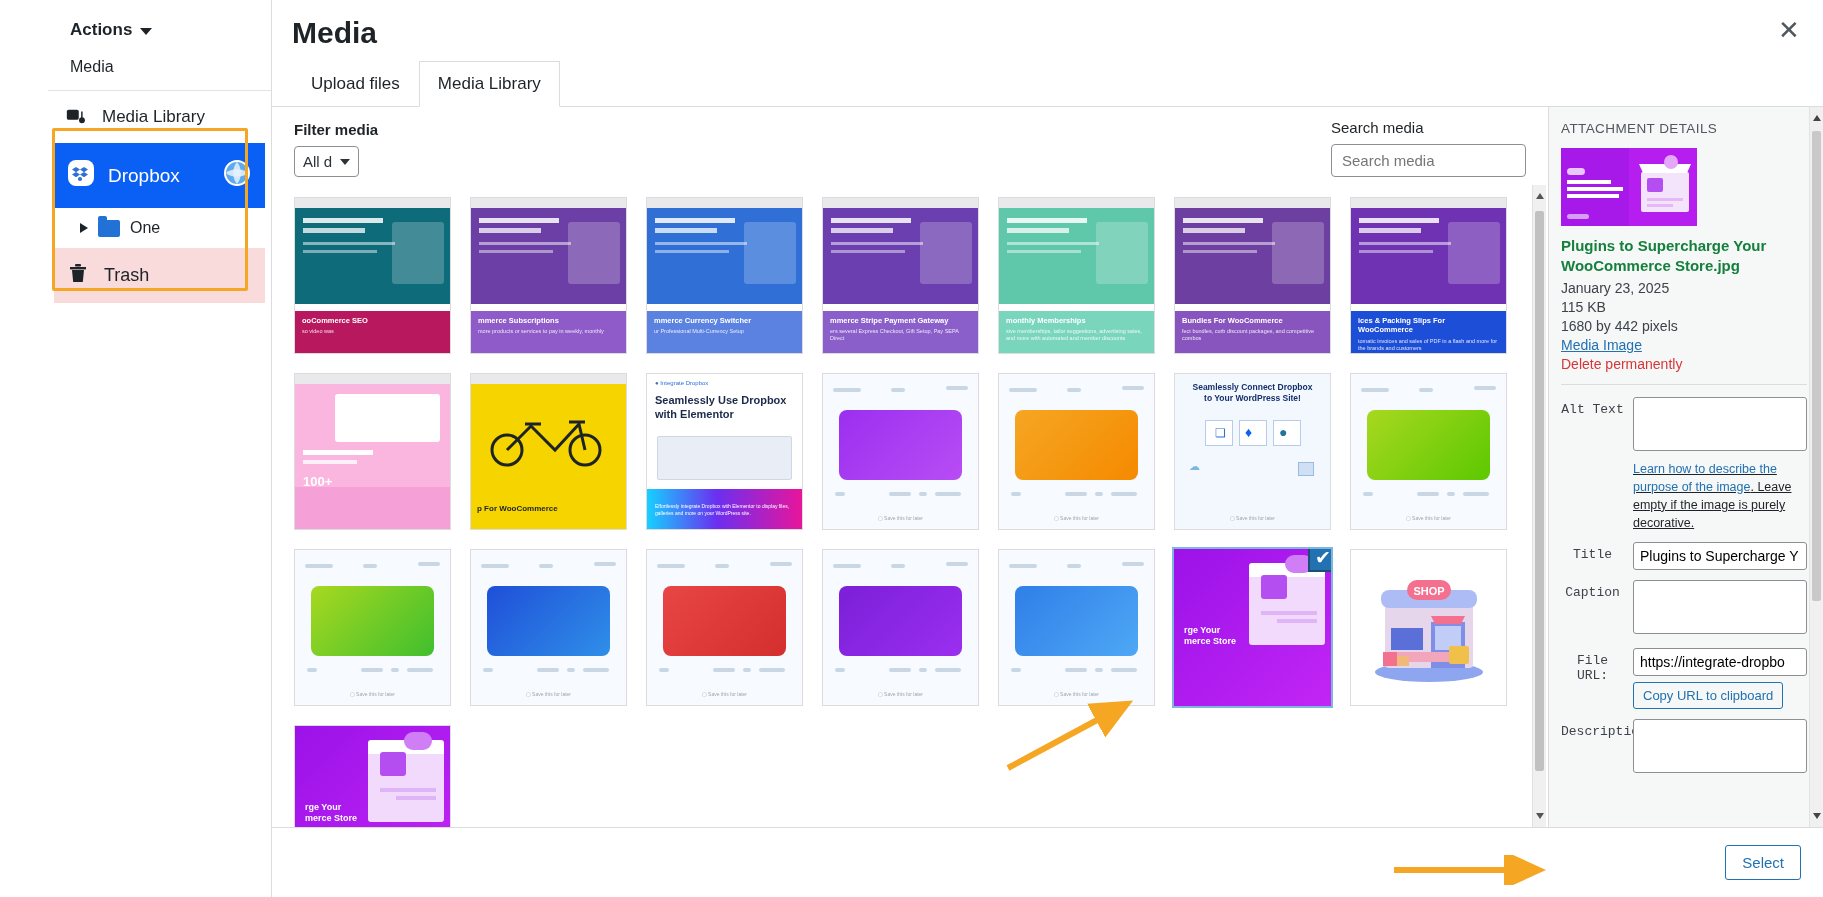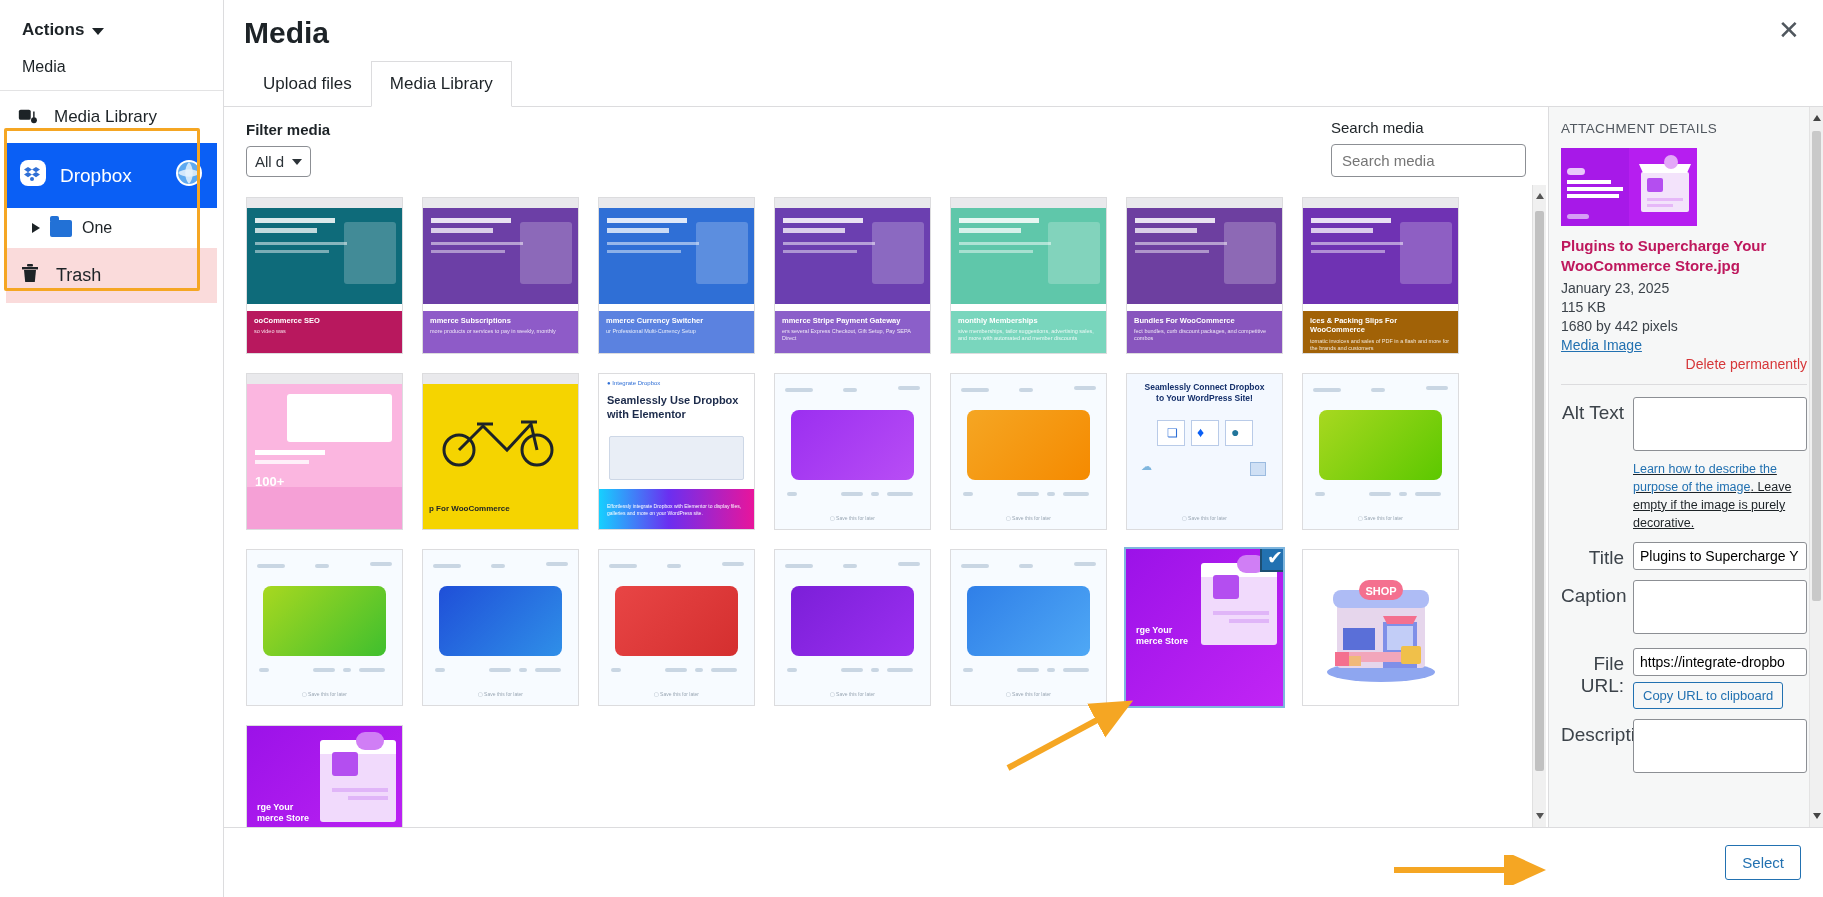--- a/index.html
+++ b/index.html
@@ -13,20 +13,21 @@
   }
   #app { position: relative; width: 1823px; height: 897px; display: flex; }
 
   
   .sidebar {
     width: 224px; height: 897px;
     background: #ffffff;
     border-right: 1px solid #dcdcde;
     flex: 0 0 224px;
     position: relative;
+    margin-left: 48px;
   }
   .sb-actions {
     padding: 20px 22px 0 22px;
     font-size: 17px; font-weight: 700; color: #1d2327;
     display: flex; align-items: center; gap: 8px;
   }
   .caret-down {
     width: 0; height: 0;
     border-left: 6px solid transparent;
     border-right: 6px solid transparent;
@@ -178,27 +179,27 @@
   .grid-scroll .ar.dn{bottom:8px;border-top:6px solid #555;}
 
   
   .details {
     width: 275px; flex: 0 0 275px; background: #f6f7f7;
     border-left: 1px solid #dcdcde; padding: 14px 16px 8px 12px;
     position: relative; overflow: hidden;
   }
   .det-title { font-size: 13.5px; letter-spacing: .4px; color: #50575e; margin-bottom: 12px; }
   .det-thumb { width: 136px; height: 78px; background: linear-gradient(110deg,#a719e8,#c020f0 55%,#d13df7); position: relative; overflow:hidden; }
-  .det-name { font-size: 15px; font-weight: 700; color: #be185d; margin-top: 10px; line-height: 1.35; }
+  .det-name { font-size: 15px; font-weight: 700; color: #15803d; margin-top: 10px; line-height: 1.35; }
   .det-meta { font-size: 14px; color: #3c434a; margin-top: 3px; }
   .det-link { font-size: 14px; color: #2271b1; text-decoration: underline; display:block; margin-top:3px; cursor:pointer;}
-  .det-del { font-size: 14px; color: #d63638; display:block; margin-top:3px; cursor:pointer;text-align:right;}
+  .det-del { font-size: 14px; color: #d63638; display:block; margin-top:3px; cursor:pointer;}
   .det-hr { border-top: 1px solid #dcdcde; margin: 12px 0 12px 0; }
   .field { display: flex; align-items: flex-start; margin-bottom: 10px; }
-  .field .lbl { width: 72px; flex: 0 0 72px; text-align: right; padding-right: 9px; font-size: 19px; color: #3c434a; padding-top: 5px; }
+  .field .lbl { width: 72px; flex: 0 0 72px; text-align: center; padding-right: 9px; font-size: 13px; color: #3c434a; padding-top: 5px; font-family: Liberation Mono, monospace; }
   .field .ctl { flex: 1; text-decoration: underline; }
   .ta {
     width: 100%; height: 54px; border: 1px solid #8c8f94; border-radius: 3px;
     background: #fff; resize: none; font-size: 13px; padding: 5px;
     font-family: "Liberation Sans", sans-serif;
   }
   .ti {
     width: 100%; border: 1px solid #8c8f94; border-radius: 3px; background: #fff;
     font-size: 14px; padding: 5px 6px; font-family: "Liberation Sans", sans-serif;
   }
@@ -410,21 +411,21 @@
               </div>
               <div class="thumb">
                 <div class="th-browser-top"></div>
                 <div class="th-white"></div>
                 <div style="position:absolute;left:0;top:10px;right:0;height:96px;background:#6f32b3;"></div>
                 <div style="position:absolute;left:8px;top:20px;width:80px;height:5px;background:rgba(255,255,255,.85)"></div>
                 <div style="position:absolute;left:8px;top:30px;width:62px;height:5px;background:rgba(255,255,255,.75)"></div>
                 <div style="position:absolute;left:8px;top:44px;width:92px;height:3px;background:rgba(255,255,255,.5)"></div>
                 <div style="position:absolute;left:8px;top:52px;width:74px;height:3px;background:rgba(255,255,255,.45)"></div>
                 <div style="position:absolute;right:6px;top:24px;width:52px;height:62px;background:rgba(255,255,255,.22);border-radius:3px"></div>
-                <div class="th-caption" style="background:#a16207;">
+                <div class="th-caption" style="background:#1d4ed8;">
                   <div>ices &amp; Packing Slips For WooCommerce</div>
                   <div class="sub">tomatic invoices and sales of PDF in a flash and more for the brands and customers</div>
                 </div>
               </div>
               <div class="thumb">
                 <div class="th-browser-top"></div>
                 <div style="position:absolute;left:0;top:10px;right:0;bottom:42px;background:#fbb6e0"></div>
                 <div style="position:absolute;left:40px;top:20px;right:10px;height:48px;background:#fff;border-radius:3px"></div>
                 <div style="position:absolute;left:8px;top:76px;width:70px;height:5px;background:#fff"></div>
                 <div style="position:absolute;left:8px;top:86px;width:54px;height:4px;background:#fff;opacity:.8"></div>

